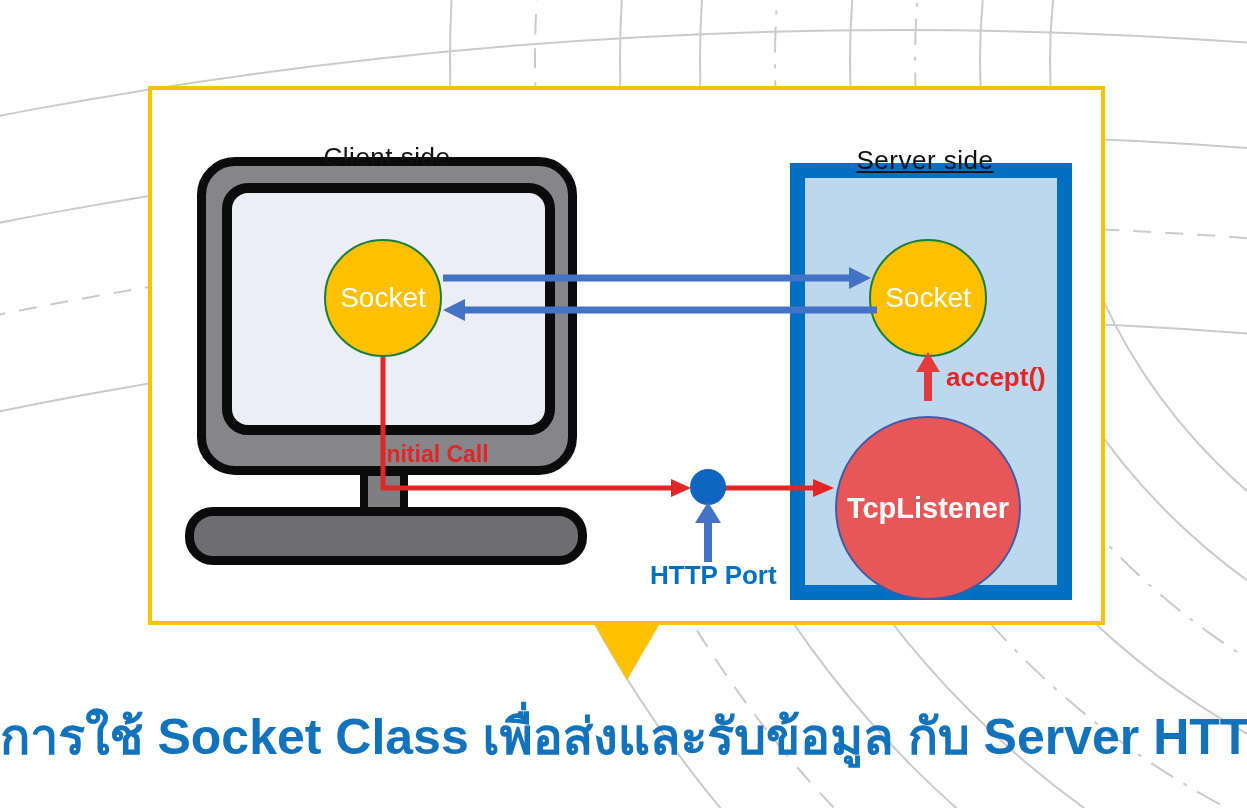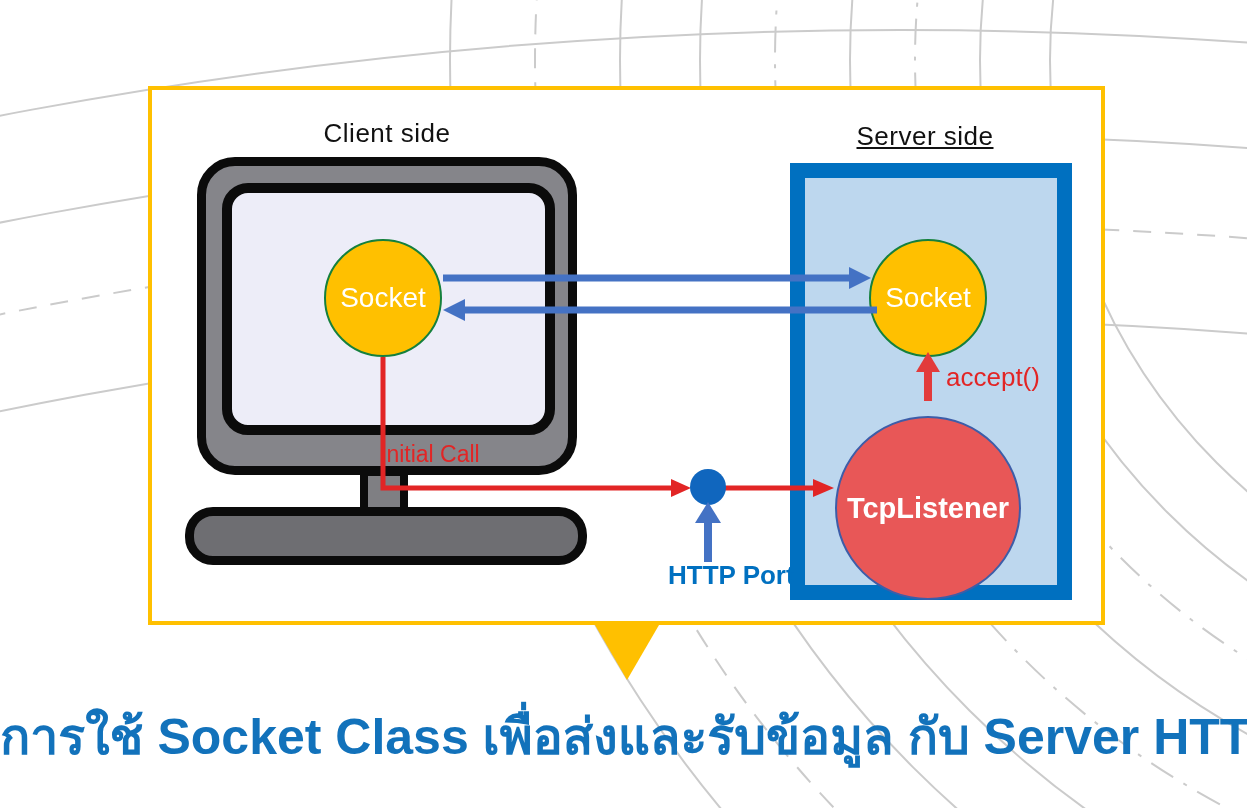--- a/index.html
+++ b/index.html
@@ -20,21 +20,21 @@
   }
   .pointer-triangle{
     left:595px;top:625px;width:0;height:0;z-index:2;
     border-left:32px solid transparent;border-right:32px solid transparent;
     border-top:55px solid #FFC000;
   }
 
   
   .side-label{
     font-size:26px;color:#111111;font-weight:500;text-align:center;z-index:6;
-    width:220px;letter-spacing:0.5px;
+    width:220px;letter-spacing:0.5px;margin-top:24px;
   }
   #client-side-label{left:277px;top:118px;}
   #server-side-label{left:815px;top:121px;text-decoration:underline;}
 
   
   .monitor-neck{
     left:360px;top:468px;width:48px;height:52px;box-sizing:border-box;
     background:#7F7F83;border:8px solid #0B0B0B;z-index:2;
   }
   .monitor-base{
@@ -68,24 +68,24 @@
   #server-socket{left:869px;top:239px;}
   #tcplistener{
     left:835px;top:416px;width:186px;height:184px;background:#E85757;border:2px solid #3D5DA8;
     font-size:29px;font-weight:600;
   }
 
   
   #connectors{left:0;top:0;width:1247px;height:808px;z-index:5;pointer-events:none;}
 
   
-  .red-label{color:#E22525;z-index:6;font-weight:400;white-space:nowrap;}
+  .red-label{color:#E22525;z-index:6;font-weight:700;white-space:nowrap;}
   #initial-call-label{left:380px;top:441px;font-size:23px;}
   #accept-label{left:946px;top:362px;font-size:26px;}
-  #http-port-label{left:668px;top:560px;font-size:26px;color:#0070C0;font-weight:600;z-index:6;white-space:nowrap;}
+  #http-port-label{left:650px;top:560px;font-size:26px;color:#0070C0;font-weight:600;z-index:6;white-space:nowrap;}
 
   
   #page-title{
     left:0;top:697px;width:1247px;text-align:center;z-index:6;
     font-size:50px;font-weight:600;color:#1272BB;white-space:nowrap;
   }
 </style>
 </head>
 <body>
 

